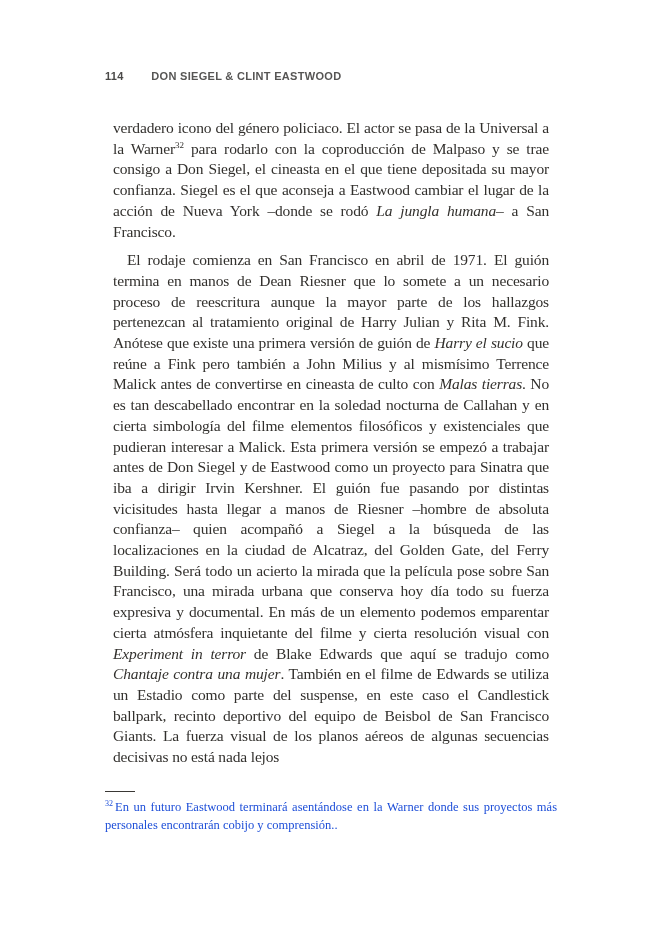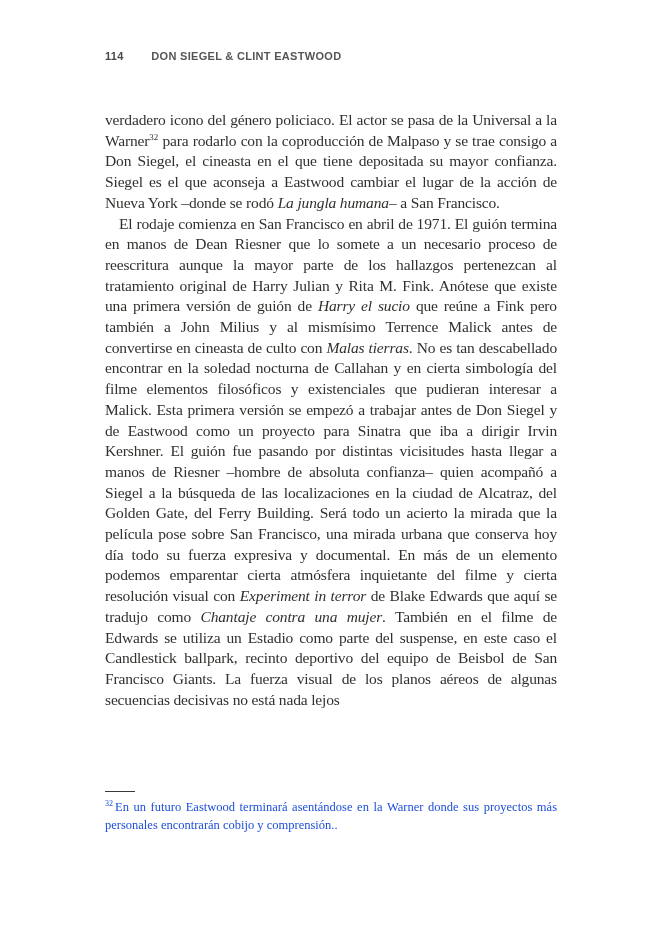--- a/index.html
+++ b/index.html
@@ -11,21 +11,21 @@
     position: relative;
     width: 650px;
     height: 944px;
     margin: 0 auto;
     background: #ffffff;
     overflow: hidden;
     font-family: "Liberation Serif", serif;
   }
   .running-head {
     position: absolute;
-    top: 50px;
+    top: 70px;
     left: 105px;
     right: 93px;
     font-family: "Liberation Sans", sans-serif;
     font-weight: 700;
     font-size: 11px;
     letter-spacing: 0.3px;
     color: #565554;
     white-space: nowrap;
   }
   .running-head .pagenum {
@@ -41,21 +41,21 @@
     width: 452px;
     font-size: 15.5px;
     line-height: 20.7px;
     letter-spacing: -0.15px;
     color: #32302d;
     text-align: justify;
     hyphens: auto;
     -webkit-hyphens: auto;
   }
   .body-text p {
-    margin: 0;
+    margin: 8px;
     padding: 0;
     font-family: Liberation Serif, serif;
   }
   .body-text p.indent {
     text-indent: 14px;
   }
   .body-text .italic {
     font-style: italic;
   }
   sup {

